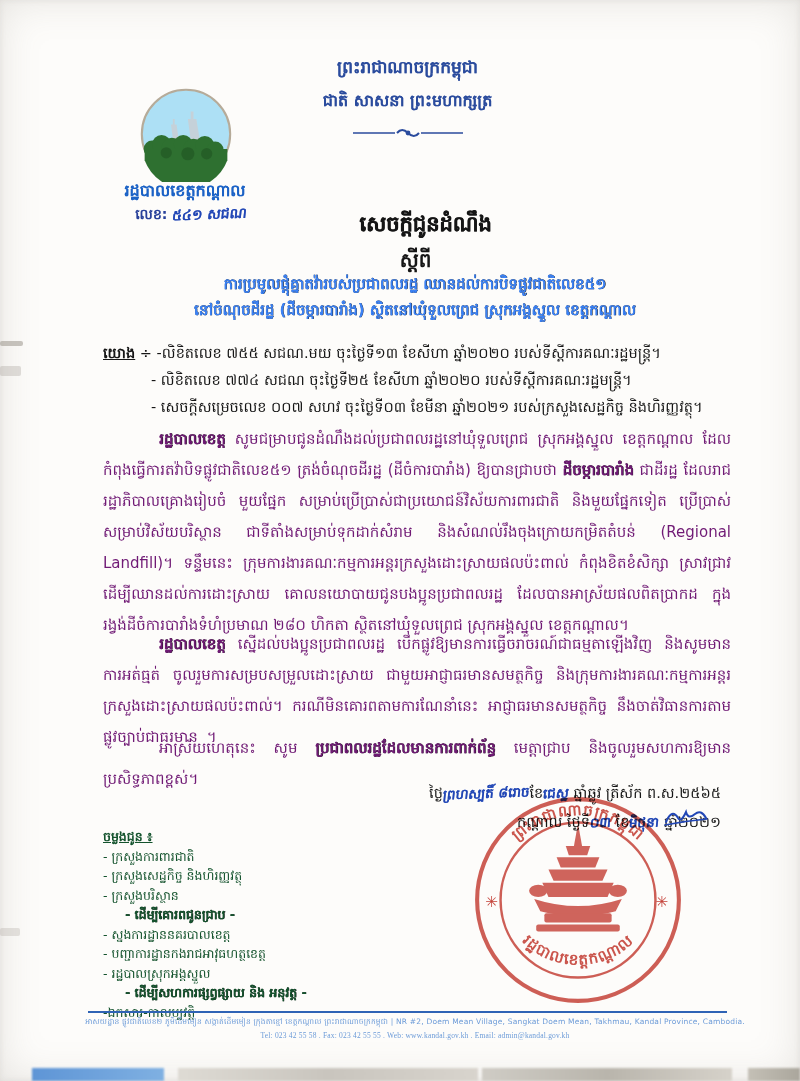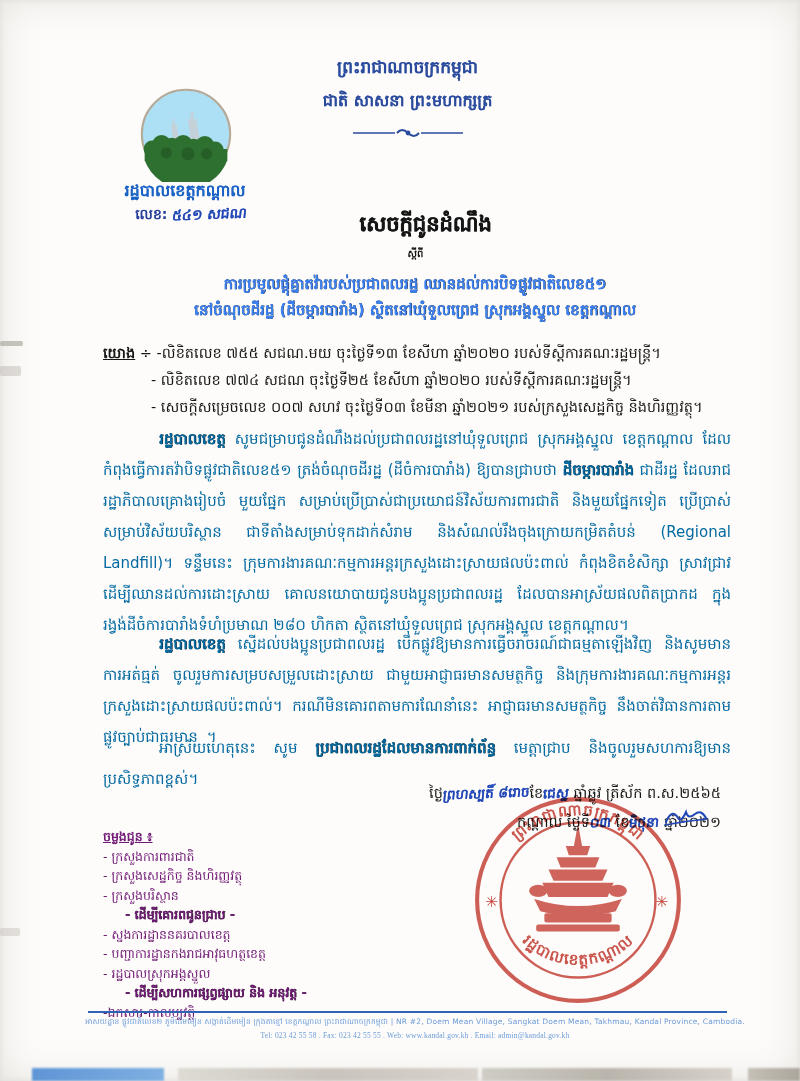--- a/index.html
+++ b/index.html
@@ -24,44 +24,44 @@
   
   .logo{left:124px;top:86px;width:94px;height:96px;}
   .admin-name{left:70px;top:180px;width:200px;text-align:center;color:#1b62c6;
     font-weight:bold;font-size:16px;text-shadow:0 0 .5px rgba(27,98,198,.5);}
   .ref-line{left:76px;top:205px;width:200px;text-align:center;font-size:14px;color:#28409a;font-weight:bold;}
   .hw{color:#2247b6;font-weight:bold;display:inline-block;transform:rotate(-2deg) skewX(-8deg);
     text-shadow:0 0 .6px rgba(34,71,182,.6);}
   
   .doc-title{left:0;right:0;top:210px;text-align:center;font-size:21px;font-weight:bold;color:#151515;
     text-shadow:.4px 0 0 #151515;margin-left:36px;}
-  .regarding{left:16px;right:0;top:247px;text-align:center;font-size:10px;font-weight:bold;color:#151515;}
+  .regarding{left:16px;right:0;top:247px;text-align:center;font-size:20px;font-weight:bold;color:#151515;}
   .subject{left:60px;width:680px;text-align:center;font-size:15px;font-weight:bold;color:#3b82f6;
     text-shadow:.3px 0 0 #151515;}
   .subject.s1{top:274px;}
   .subject.s2{top:300px;}
   
   .refs{left:88px;top:340px;width:628px;font-size:14.5px;line-height:27px;color:#161616;}
   .refs .lbl{font-weight:bold;text-decoration:underline;}
   .refs .item{padding-left:52px;text-indent:-4px;}
   .refs .item.first{padding-left:0;display:inline;margin-top:14px;}
-  .para{left:88px;width:628px;font-size:15px;line-height:31px;text-align:justify;color:#0369a1;}
+  .para{left:88px;width:628px;font-size:15px;line-height:31px;text-align:justify;color:#701a75;}
   .para .lead{font-weight:bold;text-shadow:.4px 0 0 #141414;}
   .para b{text-shadow:.4px 0 0 #141414;}
   .p1{top:424px;text-indent:56px;}
   .p2{top:630px;text-indent:56px;font-family:Liberation Mono, monospace;}
   .p3{top:733px;text-indent:56px;}
   
   .dateline{left:270px;top:779px;width:436px;text-align:right;font-size:14.5px;line-height:29px;color:#161616;}
   .dateline .hw{font-size:13.5px;}
   .sig-squiggle{left:648px;top:806px;}
   
   .seal{left:456px;top:793px;width:214px;height:214px;mix-blend-mode:multiply;opacity:.92;}
   
-  .cc{left:88px;top:827px;width:300px;font-size:12.5px;line-height:19.5px;color:#701a75;}
+  .cc{left:88px;top:827px;width:300px;font-size:12.5px;line-height:19.5px;color:#14532d;}
   .cc .hdr{font-weight:bold;text-decoration:underline;}
   .cc .note{font-weight:bold;padding-left:22px;text-shadow:.3px 0 0 #191919;}
   
   .foot-rule{left:88px;top:1011px;width:624px;height:2px;background:#2f63b5;}
   .foot-txt{left:30px;width:740px;text-align:center;color:#6c9bd8;font-size:7.5px;letter-spacing:.2px;
     filter:blur(.3px);}
   .foot-txt.f1{top:1017px;}
   .foot-txt.f2{top:1031px;font-family:Liberation Serif, serif;}
   
   .strip{left:0;top:1064px;width:800px;height:17px;filter:blur(1px);}

